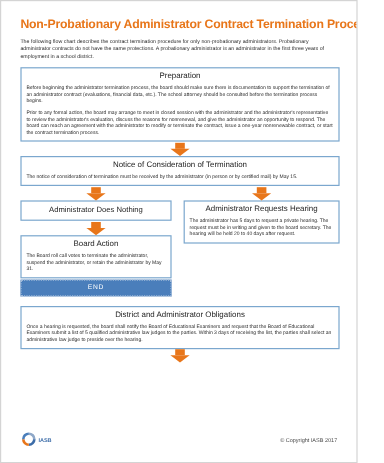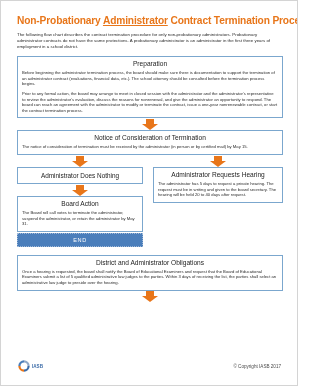--- a/index.html
+++ b/index.html
@@ -29,21 +29,21 @@
   
   .doc-title {
     color: #E8761A;
     font-size: 10.2px;
     font-weight: bold;
     letter-spacing: -0.15px;
     line-height: 12px;
     white-space: nowrap;
     margin-bottom: 5px;
   }
-  .doc-title .u { text-decoration: underline; }
+  .doc-title .u { }
 
   
   .intro {
     color: #2b2b2b;
     font-size: 4.4px;
     line-height: 6.1px;
     text-align: left;
     margin-bottom: 6px;
   }
 

